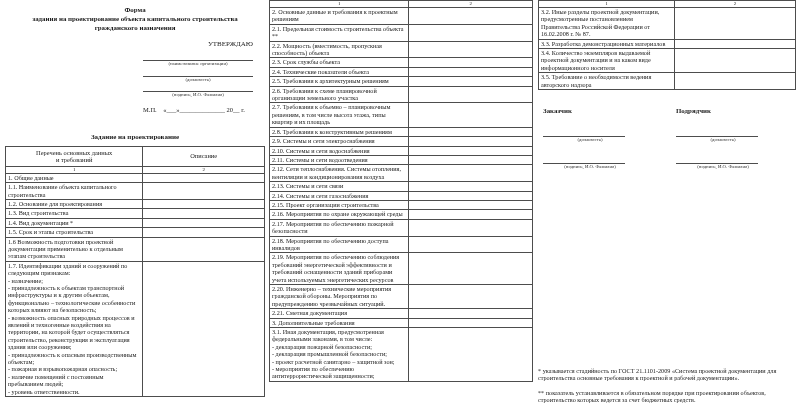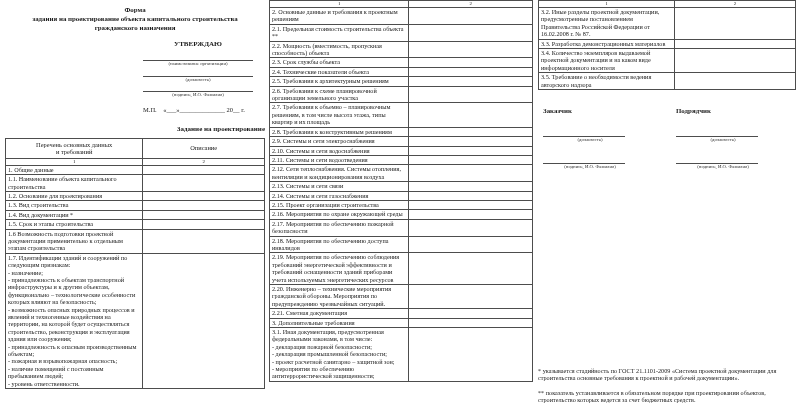--- a/index.html
+++ b/index.html
@@ -9,25 +9,25 @@
     font-family:"Liberation Serif","DejaVu Serif",serif; color:#1c1c1c;
     display:flex; overflow:hidden; margin:0 auto;
   }
   .col { flex:0 0 auto; }
   .col1 { width:268px; padding:2px 3px 0 5px; }
   .col2 { width:266px; padding:0 1px 0 1px; }
   .col3 { width:265px; padding:0 3px 0 4px; display:flex; flex-direction:column; }
 
   .doc-title { text-align:center; font-weight:bold; font-size:6.9px; line-height:9px; margin-top:3px; }
   .approve { width:110px; margin-left:auto; margin-right:12px; margin-top:8px; }
-  .approve-title { font-weight:bold; font-size:7px; text-align:center; margin-bottom:6px; }
+  .approve-title { font-weight:normal; font-size:7px; text-align:right; margin-bottom:6px; }
   .sigline { border-bottom:1px solid #4d4d4d; height:7px; }
   .caption { font-size:4.8px; text-align:center; color:#333; line-height:6.5px; margin-bottom:2px; }
   .mp { font-size:6.5px; margin-top:7px; white-space:pre; }
-  .subtitle { text-align:right; font-weight:bold; font-size:7px; margin-top:12px; margin-bottom:5px; }
+  .subtitle { text-align:center; font-weight:bold; font-size:7px; margin-top:20px; margin-bottom:5px; }
 
   table { width:100%; border-collapse:collapse; table-layout:fixed; }
   td, th { border:1px solid #4d4d4d; vertical-align:top; }
   th { font-weight:normal; font-size:6.4px; line-height:7.6px; text-align:center; vertical-align:middle; padding:2px 2px; white-space:pre-line; }
   .numrow td { font-size:5px; line-height:6px; text-align:center; padding:0; }
   .datarow td { font-size:6.2px; line-height:7.4px; padding:0 2px 1px 2px; white-space:pre-line; }
   .c1 { width:53%; }
   .c2 { width:47%; }
 
   .sign-area { display:flex; margin-top:17px; }

